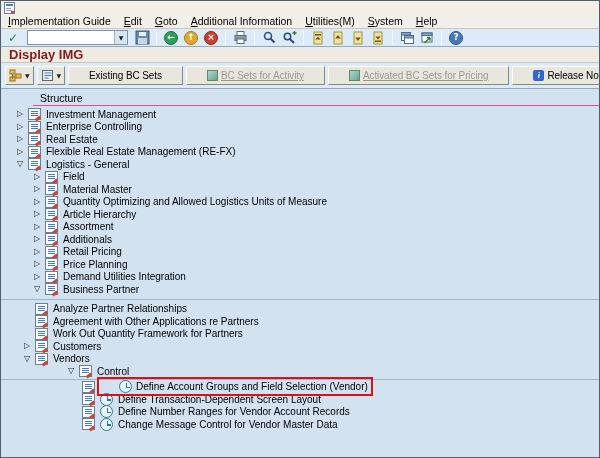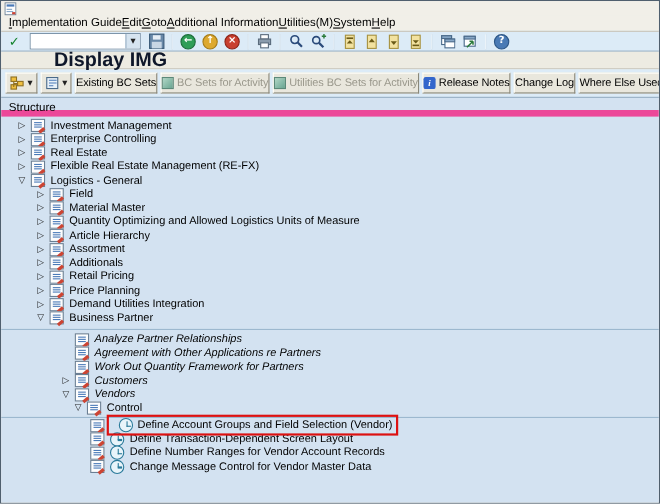--- a/index.html
+++ b/index.html
@@ -4,21 +4,21 @@
 <style>
   * { box-sizing: border-box; margin: 0; padding: 0; }
   body { font-family: "Liberation Sans", sans-serif; background: #ffffff; }
 
   .window { width: 600px; height: 458px; border: 1px solid #4f5f6e; background: #f1efe8; overflow: hidden; position: relative; }
 
   
   .topstrip { height: 13px; background: #f1efe8; display: flex; align-items: center; padding-left: 3px; }
 
   
-  .menubar { height: 14px; background: #f1efe8; display: flex; align-items: flex-end; padding-left: 7px; }
+  .menubar { height: 14px; background: #f1efe8; display: flex; align-items: flex-end; padding-left: 7px; gap: 13px; }
   .menu-item { display: inline-block; font-size: 10.5px; color: #000; cursor: default; line-height: 13px; }
   .menu-item::first-letter { text-decoration: underline; }
 
   
   .toolbar { height: 19px; background: #dcebf7; border-top: 1px solid #c9c6bb; border-bottom: 1px solid #8fa9be; display: flex; align-items: center; padding: 0 3px; gap: 2px; overflow: hidden; }
   .tbtn { background: transparent; border: none; width: 18px; height: 17px; display: inline-flex; align-items: center; justify-content: center; padding: 0; flex: none; }
   .glyph { font-family: "DejaVu Sans", sans-serif; line-height: 1; }
   .check { color: #15842e; font-weight: bold; font-size: 12px; }
   .dd { font-size: 6px; color: #222; }
   .cmdwrap { display: inline-flex; height: 15px; border: 1px solid #7d95aa; background: #fff; margin: 0 3px; flex: none; }
@@ -26,45 +26,45 @@
   .cmd-dd { width: 13px; background: #d6e4f0; border-left: 1px solid #9ab0c4; display: flex; align-items: center; justify-content: center; }
   .sep { width: 1px; height: 14px; background: #a9c2d6; border-right: 1px solid #f2f8fc; margin: 0 3px; flex: none; }
   .ball { width: 14px; height: 14px; border-radius: 50%; color: #fff; font-family: "DejaVu Sans", sans-serif; font-size: 9px; font-weight: bold; display: inline-flex; align-items: center; justify-content: center; line-height: 1; }
   .ball.back { background: #2f9e57; border: 1px solid #1c6e3a; }
   .ball.exit { background: #dda92f; border: 1px solid #a67c18; }
   .ball.cancel { background: #c94030; border: 1px solid #8f2418; }
   .ball.help { background: #4a7ab5; border: 1px solid #2c5687; }
 
   
   .titlerow { height: 16px; background: #edebe2; display: flex; align-items: center; padding-left: 8px; border-bottom: 1px solid #c9c6bb; }
-  .title { font-size: 18px; font-weight: bold; color: #0f172a; margin-left: 40px; }
+  .title { font-size: 13px; font-weight: bold; color: #7f1d1d; }
 
   
   .apptoolbar { height: 26px; background: #dcebf7; border-bottom: 1px solid #8fa9be; display: flex; align-items: center; padding: 0 4px; gap: 3px; overflow: hidden; }
-  .abtn { height: 19px; background: #e9e7dd; border: 1px solid; border-color: #fffef8 #8a887a #8a887a #fffef8; font-family: "Liberation Sans", sans-serif; font-size: 10px; letter-spacing: -0.1px; color: #000; padding: 0 0; display: inline-flex; align-items: center; gap: 3px; white-space: nowrap; flex: none; }
-  .abtn.disabled { color: #9a988c; }
+  .abtn { height: 19px; background: #e9e7dd; border: 1px solid; border-color: #fffef8 #8a887a #8a887a #fffef8; font-family: "Liberation Sans", sans-serif; font-size: 10px; letter-spacing: -0.1px; color: #000; padding: 0 20px; display: inline-flex; align-items: center; gap: 3px; white-space: nowrap; flex: none; }
+  .abtn.disabled { color: #9a988c; text-decoration: underline; }
   .iconbtn { padding: 0 3px; }
   .bcico { width: 11px; height: 11px; background: linear-gradient(135deg,#9fd3c0,#3f8f78); border: 1px solid #2e6a58; opacity: .75; flex: none; }
   .infoico { width: 11px; height: 11px; border-radius: 2px; background: #3366cc; color: #fff; font-style: italic; font-weight: bold; font-size: 8px; display: inline-flex; align-items: center; justify-content: center; font-family: "Liberation Serif", serif; flex: none; }
 
   
   .content { background: #d3e2f1; height: 368px; overflow: hidden; }
-  .structure { font-size: 10.5px; color: #000; padding: 3px 0 2px 7px; border-bottom: 6px solid #ec4899; height: 17px; }
+  .structure { font-size: 10.5px; color: #000; padding: 3px 0 2px 7px; border-bottom: 1px solid #ec4899; height: 17px; margin-left: 32px; }
   .tree { padding-top: 2px; }
   .row { display: flex; align-items: center; height: 12.5px; font-size: 10px; color: #000; white-space: nowrap; }
-  .l0 { padding-left: 13px; } .l1 { padding-left: 30px; } .l2 { padding-left: 53px; font-style: italic; } .l3 { padding-left: 64px; } .l4 { padding-left: 81px; }
+  .l0 { padding-left: 13px; } .l1 { padding-left: 30px; } .l2 { padding-left: 20px; } .l3 { padding-left: 64px; } .l4 { padding-left: 81px; }
   .slot { width: 12px; margin-right: 2px; display: inline-flex; justify-content: center; flex: none; }
   .exp { font-family: "DejaVu Sans", sans-serif; font-size: 8px; color: #222; line-height: 1; cursor: default; }
   .ico-doc { width: 13px; height: 12px; flex: none; background: #fdfdfd; border: 1px solid #6a7f94; margin-right: 5px; position: relative; }
   .ico-doc::before { content:""; position: absolute; left: 2px; top: 2px; width: 7px; height: 1px; background: #4a7ab8; box-shadow: 0 2px 0 #4a7ab8, 0 4px 0 #4a7ab8; }
   .ico-doc::after { content:""; position: absolute; right: -1px; bottom: -1px; width: 6px; height: 3px; background: #cc4433; transform: rotate(-40deg); }
   .ico-act { width: 13px; height: 13px; flex: none; border-radius: 50%; background: #e8f4fa; border: 1px solid #2a7a9a; margin-right: 5px; position: relative; }
   .ico-act::before { content:""; position: absolute; left: 5.5px; top: 2px; width: 1.5px; height: 4.5px; background: #2a7a9a; }
   .ico-act::after { content:""; position: absolute; left: 6px; top: 5.5px; width: 4px; height: 1.5px; background: #2a7a9a; }
-  .redbox { display: inline-flex; align-items: center; border: 2px solid #dd1111; padding: 1px 3px 1px 9px; margin: -3px 0 -3px -3px; position: relative; z-index: 2; }
+  .redbox { display: inline-flex; align-items: center; border: 2px solid #dd1111; padding: 1px 3px 1px 20px; margin: -3px 0 -3px -3px; position: relative; z-index: 2; }
   .redbox .ico-act { margin-right: 4px; }
   .seam { height: 7px; position: relative; }
   .seam::after { content:""; position: absolute; left: 0; right: 0; top: 3px; height: 1px; background: #9cb8cf; }
   .seam.thin { height: 3px; }
   .seam.thin::after { top: 1px; }
 </style>
 </head>
 <body>
 
 <div class="window">
@@ -210,21 +210,21 @@
     </button>
     <button class="abtn">
       <span>Existing BC Sets</span>
     </button>
     <button class="abtn disabled">
       <span class="bcico"></span>
       <span>BC Sets for Activity</span>
     </button>
     <button class="abtn disabled">
       <span class="bcico"></span>
-      <span>Utilities BC Sets for Activity</span>
+      <span>Activated BC Sets for Pricing</span>
     </button>
     <button class="abtn">
       <span class="infoico">i</span>
       <span>Release Notes</span>
     </button>
     <button class="abtn">
       <span>Change Log</span>
     </button>
     <button class="abtn">
       <span>Where Else Used</span>

